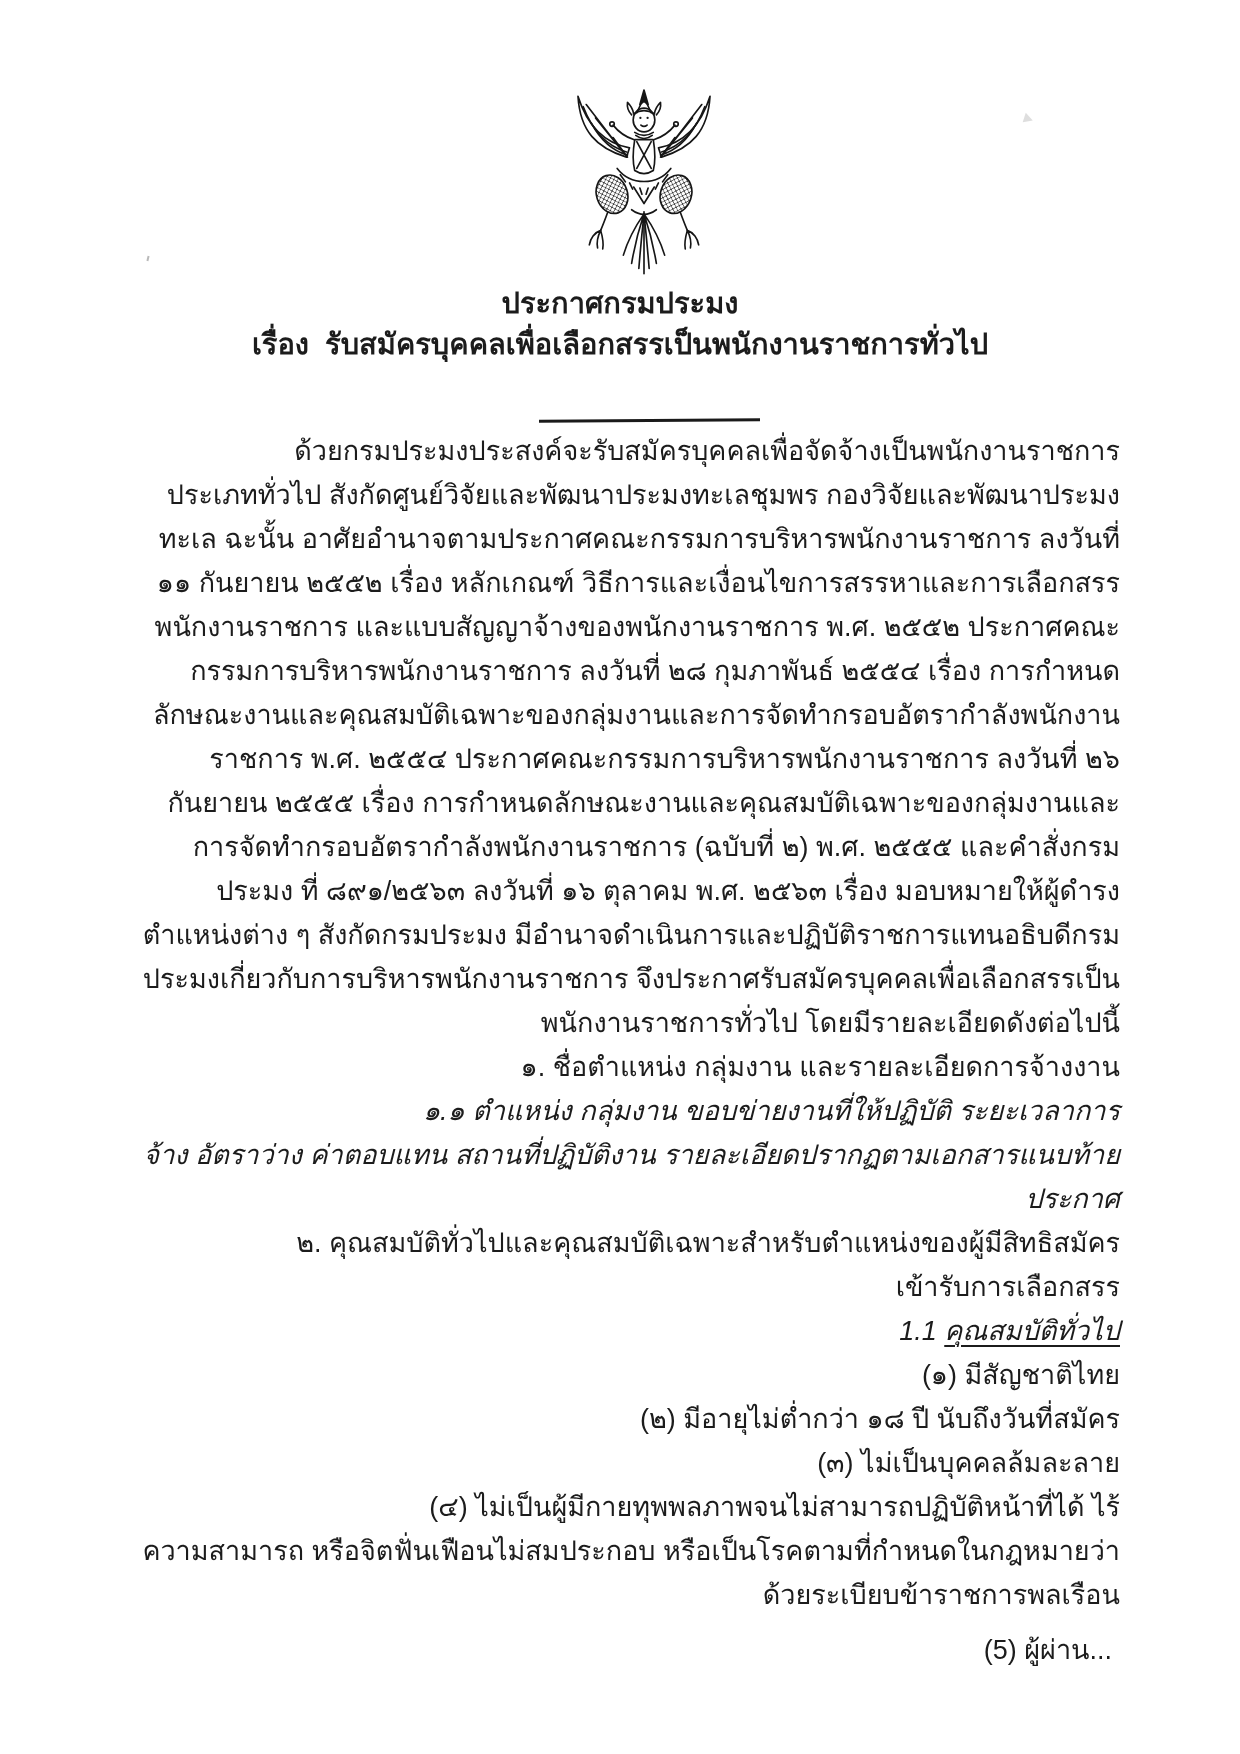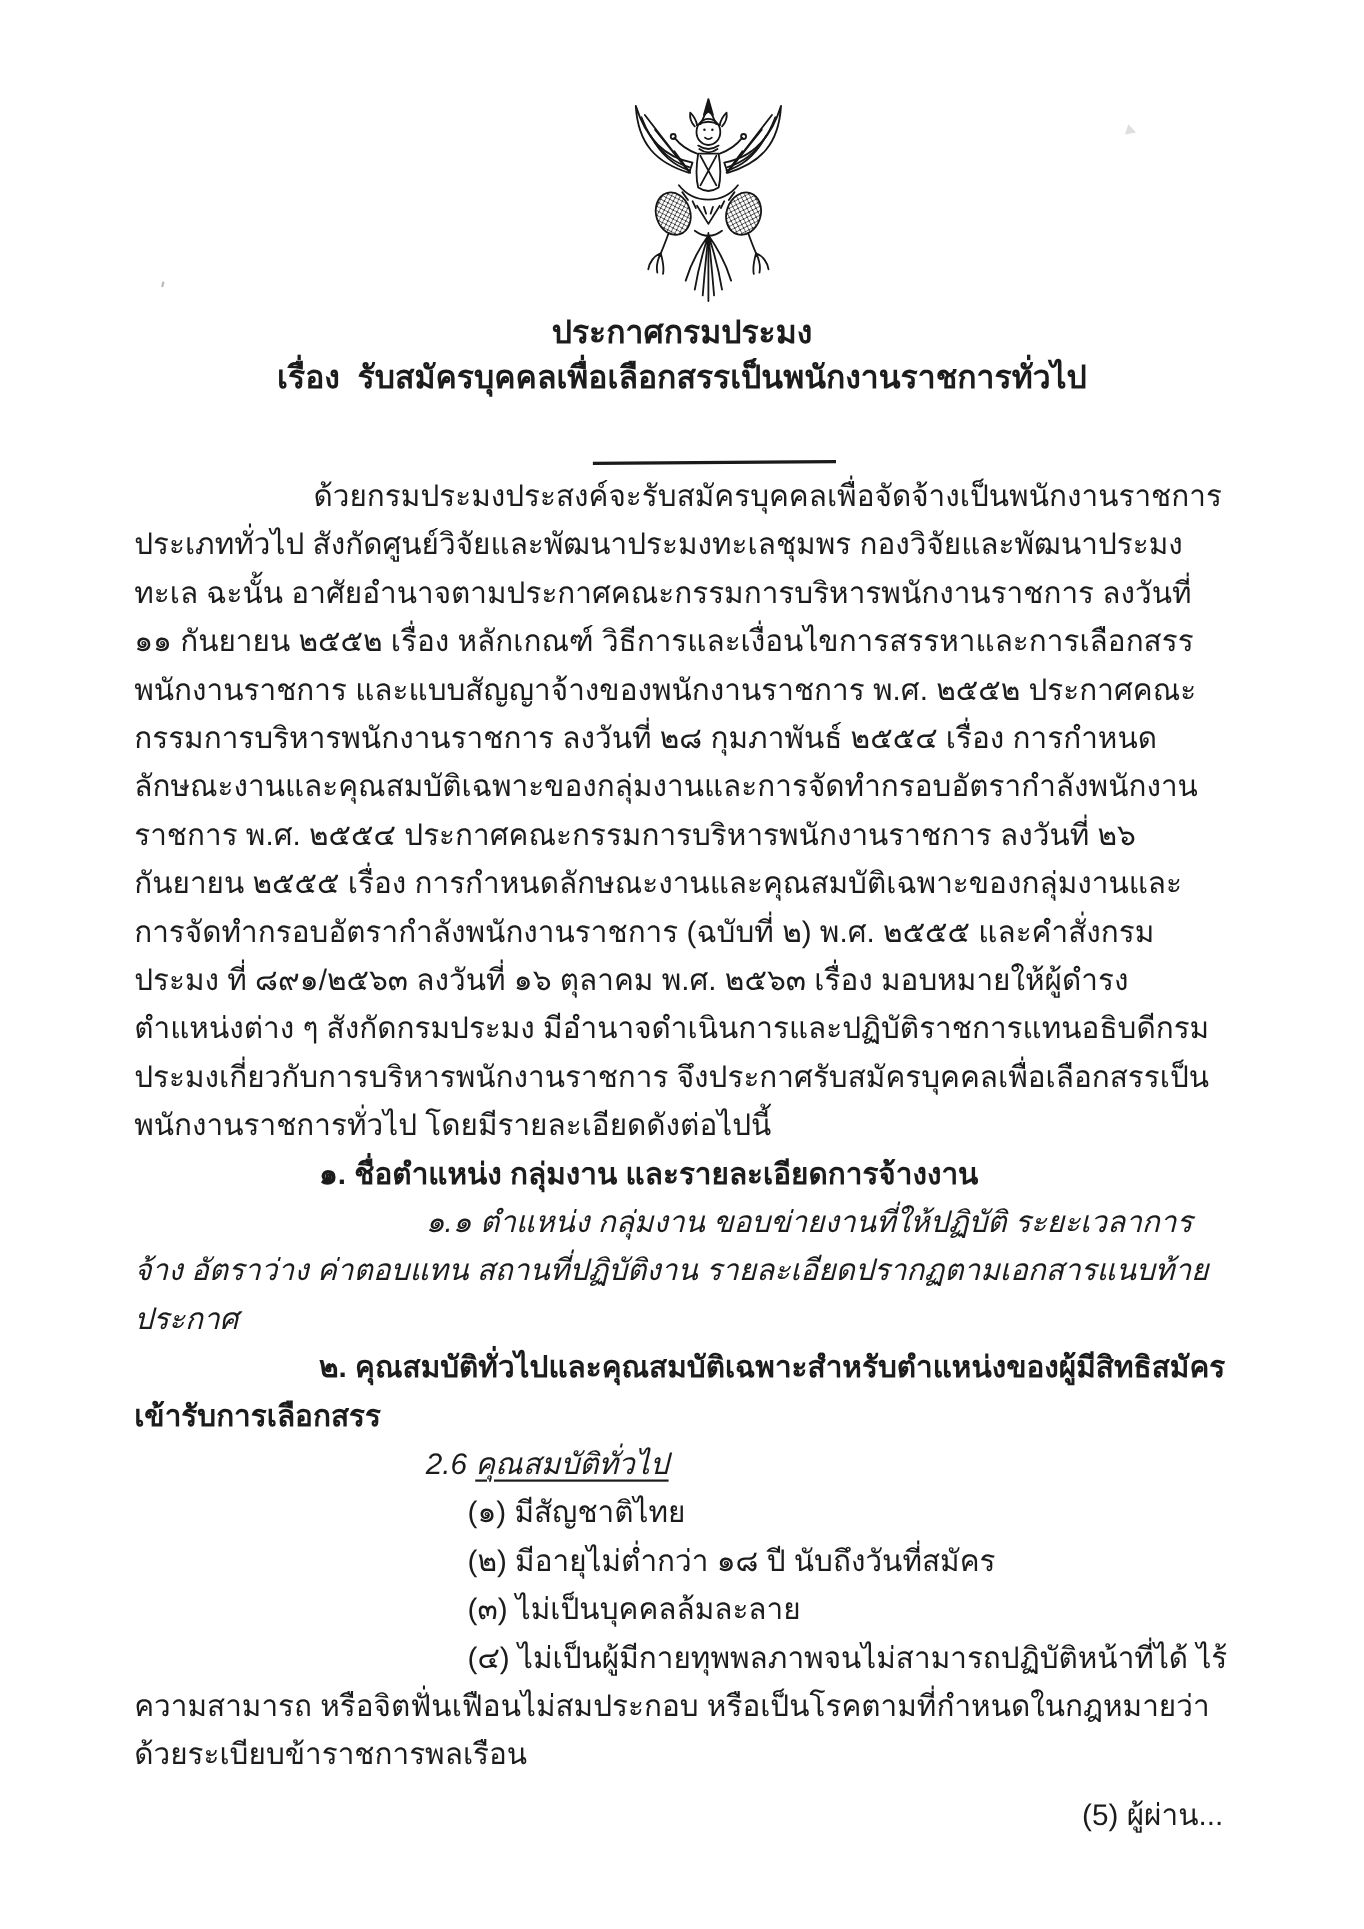--- a/index.html
+++ b/index.html
@@ -41,23 +41,23 @@
     transform: rotate(-0.4deg);
   }
   .content {
     position: absolute;
     top: 429px;
     left: 122px;
     width: 998px;
     font-size: 27px;
     line-height: 44px;
   }
-  .content p { margin: 0; }
+  .content p { margin: 0; text-align: right; }
   .p-main   { text-indent: 163px; }
-  .h-section{ text-indent: 168px; font-weight: bold; }
+  .h-section{ text-indent: 168px; font-weight: normal; }
   .p-sub    { text-indent: 265px; font-style: italic; }
   .p-item   { text-indent: 303px; }
   .u { text-decoration: underline; text-underline-offset: 5px; text-decoration-thickness: 2px; }
   .footer-note {
     position: absolute;
     top: 1628px;
     right: 128px;
     font-size: 27px;
   }
   .speck-left {
@@ -153,21 +153,21 @@
     <div class="doc-subject">เรื่อง  รับสมัครบุคคลเพื่อเลือกสรรเป็นพนักงานราชการทั่วไป</div>
   </div>
 
   <div class="divider"></div>
 
   <div class="content">
     <p class="p-main">ด้วยกรมประมงประสงค์จะรับสมัครบุคคลเพื่อจัดจ้างเป็นพนักงานราชการประเภททั่วไป สังกัดศูนย์วิจัยและพัฒนาประมงทะเลชุมพร กองวิจัยและพัฒนาประมงทะเล ฉะนั้น อาศัยอำนาจตามประกาศคณะกรรมการบริหารพนักงานราชการ ลงวันที่ ๑๑ กันยายน ๒๕๕๒ เรื่อง หลักเกณฑ์ วิธีการและเงื่อนไขการสรรหาและการเลือกสรรพนักงานราชการ และแบบสัญญาจ้างของพนักงานราชการ พ.ศ. ๒๕๕๒ ประกาศคณะกรรมการบริหารพนักงานราชการ ลงวันที่ ๒๘ กุมภาพันธ์ ๒๕๕๔ เรื่อง การกำหนดลักษณะงานและคุณสมบัติเฉพาะของกลุ่มงานและการจัดทำกรอบอัตรากำลังพนักงานราชการ พ.ศ. ๒๕๕๔ ประกาศคณะกรรมการบริหารพนักงานราชการ ลงวันที่ ๒๖ กันยายน ๒๕๕๕ เรื่อง การกำหนดลักษณะงานและคุณสมบัติเฉพาะของกลุ่มงานและการจัดทำกรอบอัตรากำลังพนักงานราชการ (ฉบับที่ ๒) พ.ศ. ๒๕๕๕ และคำสั่งกรมประมง ที่ ๘๙๑/๒๕๖๓ ลงวันที่ ๑๖ ตุลาคม พ.ศ. ๒๕๖๓ เรื่อง มอบหมายให้ผู้ดำรงตำแหน่งต่าง ๆ สังกัดกรมประมง มีอำนาจดำเนินการและปฏิบัติราชการแทนอธิบดีกรมประมงเกี่ยวกับการบริหารพนักงานราชการ จึงประกาศรับสมัครบุคคลเพื่อเลือกสรรเป็นพนักงานราชการทั่วไป โดยมีรายละเอียดดังต่อไปนี้</p>
     <p class="h-section">๑. ชื่อตำแหน่ง กลุ่มงาน และรายละเอียดการจ้างงาน</p>
     <p class="p-sub">๑.๑ ตำแหน่ง กลุ่มงาน ขอบข่ายงานที่ให้ปฏิบัติ ระยะเวลาการจ้าง อัตราว่าง ค่าตอบแทน สถานที่ปฏิบัติงาน รายละเอียดปรากฏตามเอกสารแนบท้ายประกาศ</p>
     <p class="h-section">๒. คุณสมบัติทั่วไปและคุณสมบัติเฉพาะสำหรับตำแหน่งของผู้มีสิทธิสมัครเข้ารับการเลือกสรร</p>
-    <p class="p-sub"><span>2.6 </span><span class="u">คุณสมบัติทั่วไป</span></p>
+    <p class="p-sub"><span>1.1 </span><span class="u">คุณสมบัติทั่วไป</span></p>
     <p class="p-item">(๑) มีสัญชาติไทย</p>
     <p class="p-item">(๒) มีอายุไม่ต่ำกว่า ๑๘ ปี นับถึงวันที่สมัคร</p>
     <p class="p-item">(๓) ไม่เป็นบุคคลล้มละลาย</p>
     <p class="p-item">(๔) ไม่เป็นผู้มีกายทุพพลภาพจนไม่สามารถปฏิบัติหน้าที่ได้ ไร้ความสามารถ หรือจิตฟั่นเฟือนไม่สมประกอบ หรือเป็นโรคตามที่กำหนดในกฎหมายว่าด้วยระเบียบข้าราชการพลเรือน</p>
 
   </div>
 
   <div class="footer-note">(5) ผู้ผ่าน...</div>
 
 </div>

